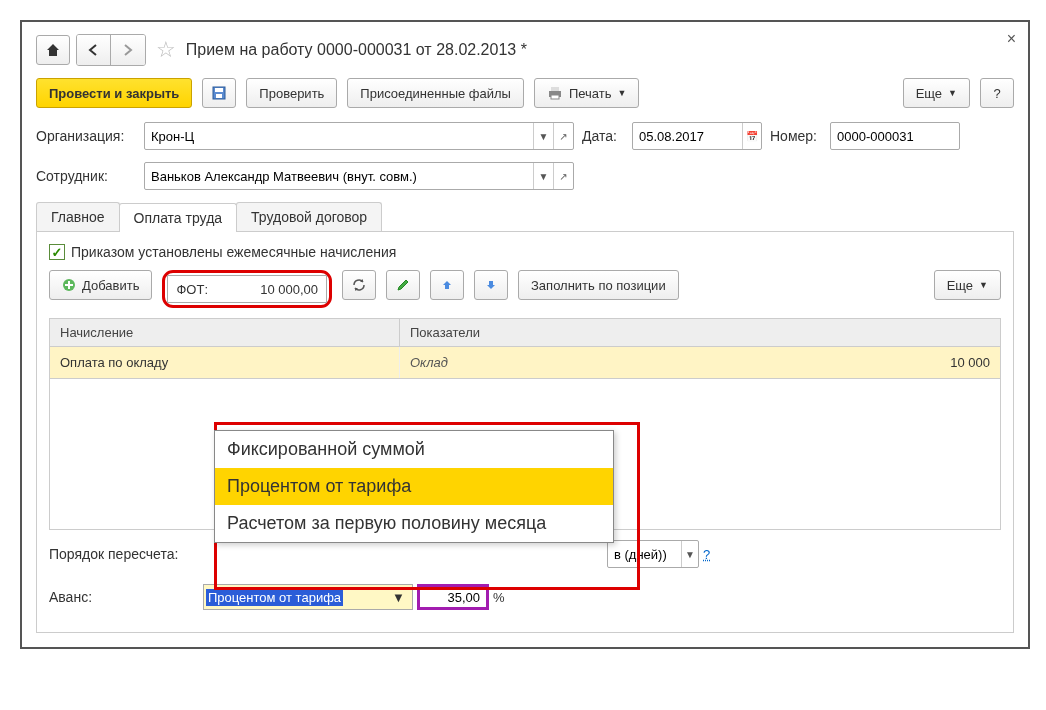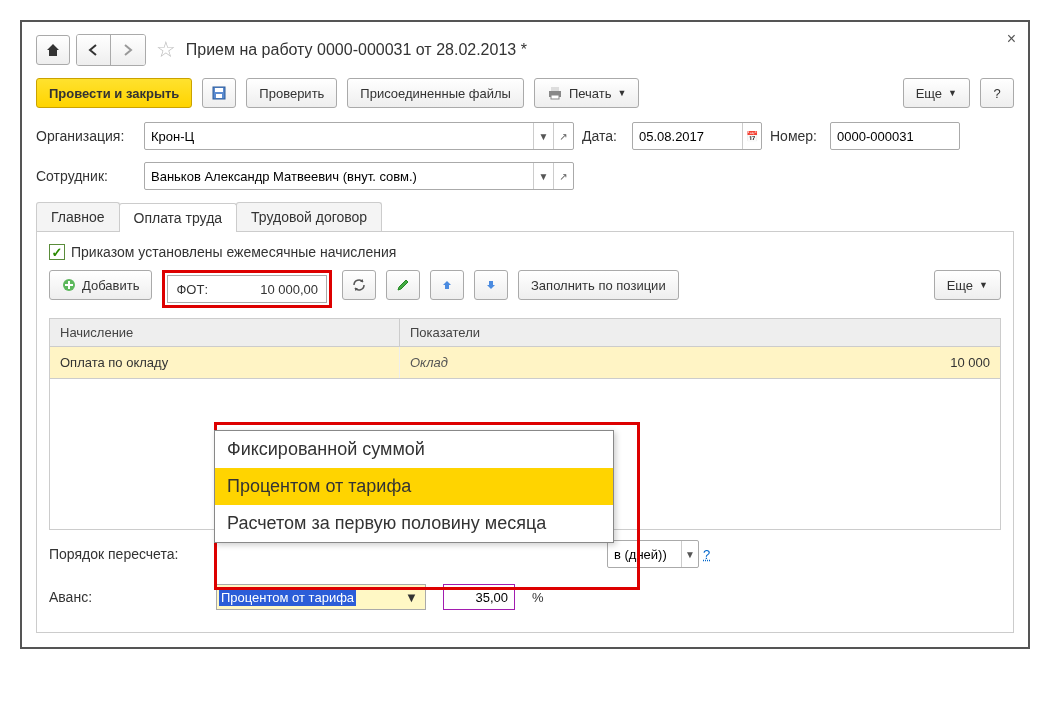--- a/index.html
+++ b/index.html
@@ -23,21 +23,21 @@
 .input-combo { display:flex; align-items:stretch; border:1px solid #aaa; border-radius:2px; height:28px; background:#fff; }
 .input-combo input { border:none; padding:0 6px; font-size:13px; width:100%; outline:none; background:transparent; }
 .input-combo .mini { width:22px; border-left:1px solid #ccc; display:flex; align-items:center; justify-content:center; font-size:10px; color:#555; cursor:pointer; }
 .tabs { display:flex; border-bottom:1px solid #ccc; margin-top:6px; }
 .tab { padding:6px 14px; border:1px solid #ccc; border-bottom:none; background:#f4f4f4; margin-right:-1px; cursor:pointer; border-radius:3px 3px 0 0; font-size:14px; }
 .tab.active { background:#fff; position:relative; top:1px; }
 .panel { border:1px solid #ccc; border-top:none; padding:12px; }
 .chk-row { display:flex; align-items:center; gap:6px; margin-bottom:10px; font-size:14px; }
 .chk { width:16px; height:16px; border:1px solid #5a8c3a; display:flex; align-items:center; justify-content:center; color:#2a8a00; font-weight:bold; font-size:13px; }
 .inner-toolbar { display:flex; gap:10px; margin-bottom:10px; }
-.red-box { border:3px solid #d00; padding:2px; border-radius:0; }
+.red-box { border:3px solid #d00; padding:2px; border-radius:11px; }
 .fot-box { display:flex; align-items:center; border:1px solid #aaa; height:28px; }
 .fot-box .fot-lbl { padding:0 8px; }
 .fot-box .fot-val { padding:0 8px; width:110px; text-align:right; }
 .table { border:1px solid #ccc; }
 .thead { display:flex; background:#eee; border-bottom:1px solid #ccc;align-items:center; }
 .thead .th { padding:6px 10px; font-size:13px; color:#444; }
 .th1 { width:350px; border-right:1px solid #ccc; }
 .th2 { flex:1; }
 .trow { display:flex; border-bottom:1px solid #ccc; }
 .trow.sel { background:#fff4c5; }
@@ -46,24 +46,24 @@
 .td2 { flex:1; font-style:italic; color:#555; }
 .td3 { width:110px; text-align:right; }
 .table-body-space { height:150px; }
 .bottom-area { position:relative; margin-top:10px; }
 .row2 { display:flex; align-items:center; gap:4px; margin-bottom:10px; }
 .lbl2 { width:150px; font-size:14px; }
 .dropdown { position:absolute; top:-110px; left:165px; width:400px; background:#fff; border:1px solid #888; box-shadow:2px 2px 6px rgba(0,0,0,0.2); z-index:10; }
 .dropdown .item { padding:8px 12px; font-size:18px; cursor:pointer; }
 .dropdown .item.sel { background:#ffd400; }
 .redwrap { border:3px solid #d00; padding:4px; position:absolute; left:165px; top:-118px; width:426px; height:168px; z-index:5; pointer-events:none; }
-.advance-row { display:flex; align-items:center; gap:17px;margin-top:16px; }
+.advance-row { display:flex; align-items:center; gap:4px;margin-top:16px; }
 .sel-input { border:1px solid #aaa; height:26px; background:#fff8c5; display:flex; align-items:center; }
 .sel-input .selected-text { background:#2b5dd8; color:#fff; padding:1px 2px; margin:2px; font-size:13px; }
-.pct-input { border:1px solid #a21caf; height:26px; width:72px; text-align:right; padding:3px 6px; font-size:13px; }
+.pct-input { border:3px solid #a21caf; height:26px; width:72px; text-align:right; padding:3px 6px; font-size:13px; }
 .help-link { color:#0066cc; text-decoration:underline dotted; cursor:pointer; }
 svg { display:block; }
 </style>
 </head>
 <body>
 
 <div class="window">
   <span class="close-x">×</span>
 
   <div class="titlebar">

